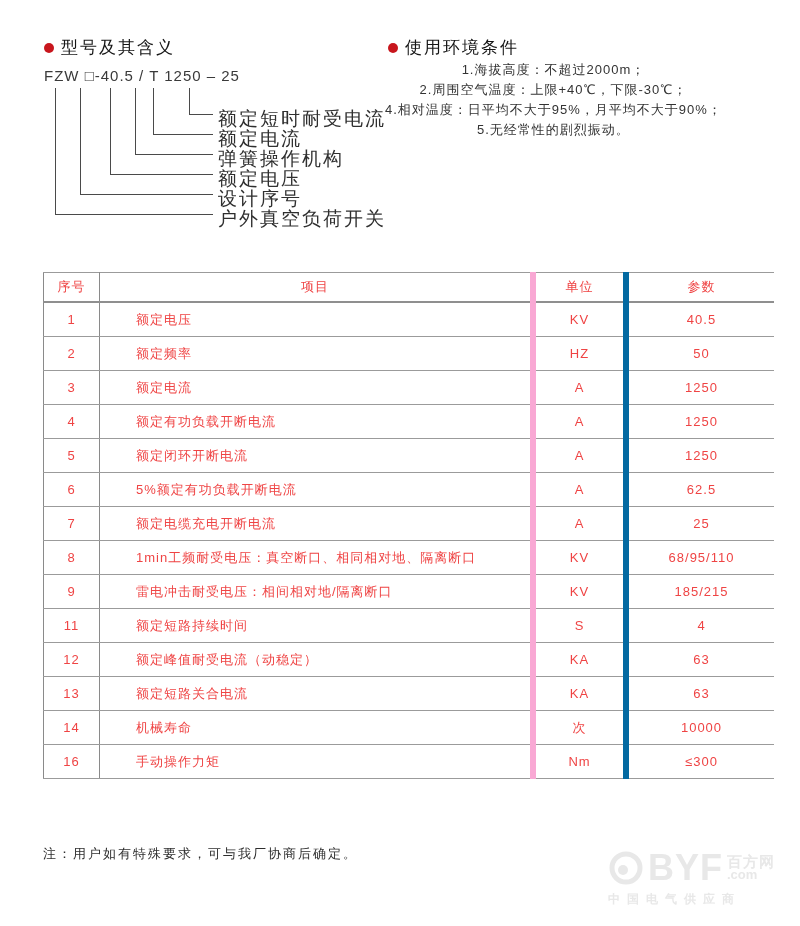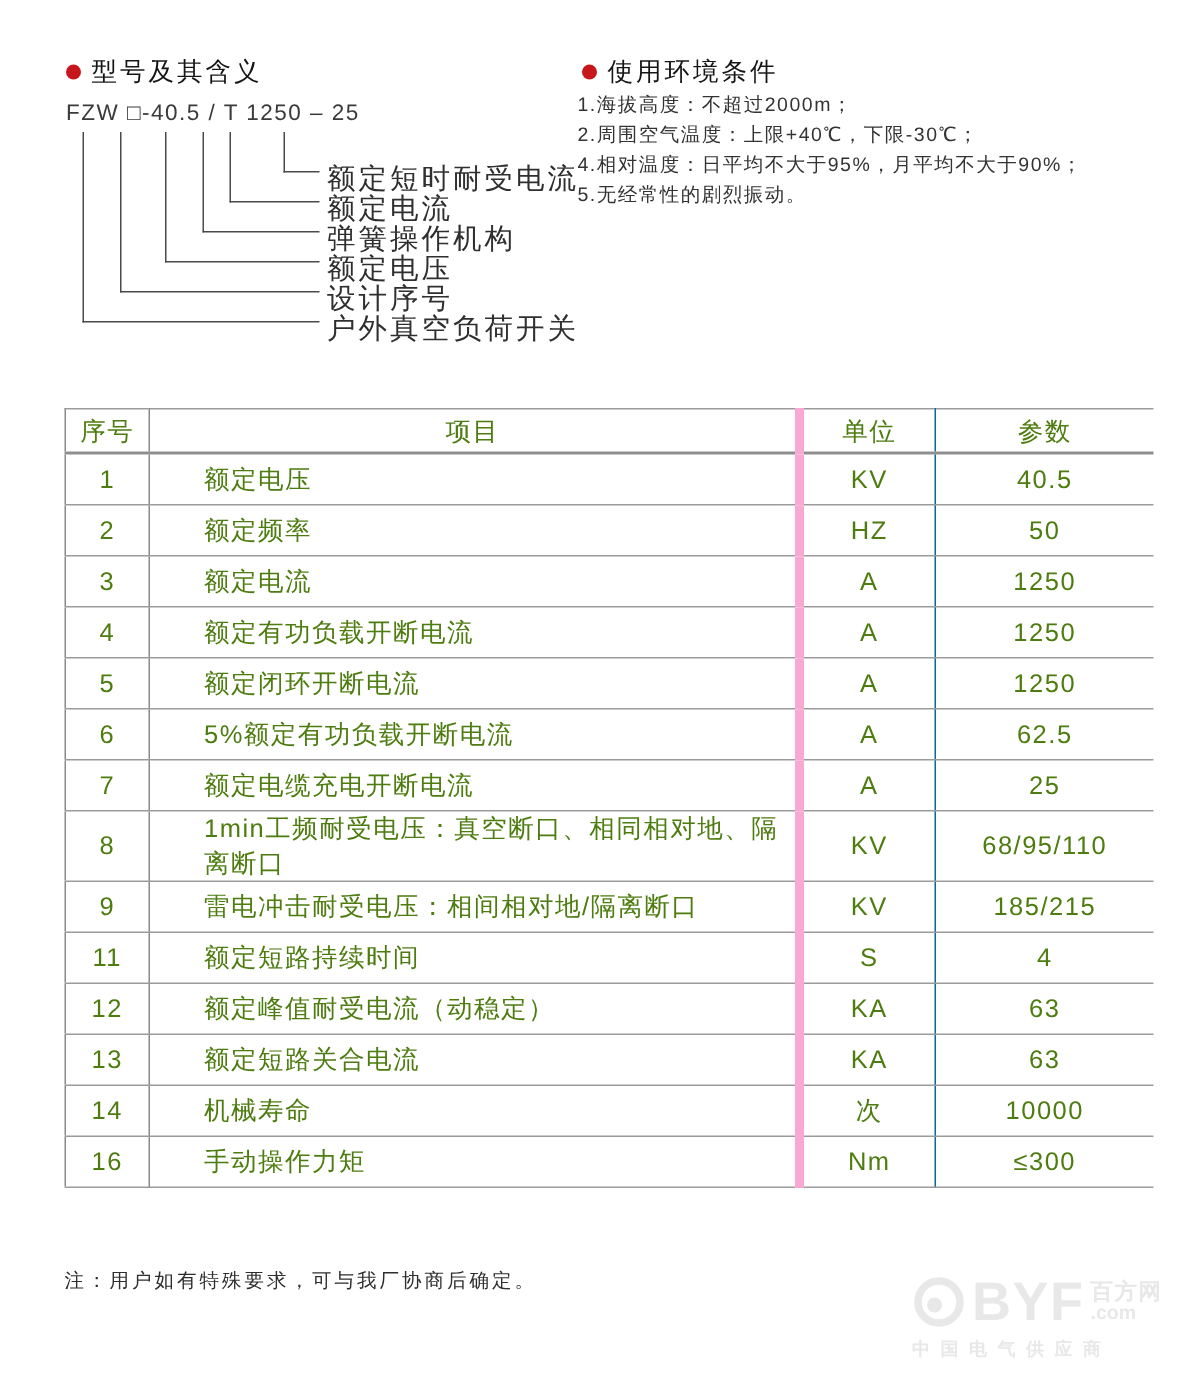--- a/index.html
+++ b/index.html
@@ -22,37 +22,37 @@
     position:absolute;border-left:1px solid #4a4a4a;border-bottom:1px solid #4a4a4a;
   }
   .part-label{
     position:absolute;left:218px;font-size:19px;color:#2f2f2f;letter-spacing:2px;white-space:nowrap;
   }
   
   .env-list{
     position:absolute;left:385px;top:60px;margin:0;padding:0;list-style:none;
     font-size:13px;color:#333333;letter-spacing:1px;
   }
-  .env-list li{line-height:20px;white-space:nowrap;}
+  .env-list li{line-height:20px;white-space:nowrap;text-align:center;}
   
   table.spec{
     position:absolute;left:43px;top:272px;width:717px;
     border-collapse:collapse;table-layout:fixed;
     border-top:1.5px solid #9b9b9b;border-left:1px solid #8a8a8a;
-    font-size:17px;color:#4d7c0f;
+    font-size:13px;color:#ef4444;
   }
   table.spec th,table.spec td{
     border-bottom:1px solid #9b9b9b;font-weight:normal;
     padding:0;letter-spacing:1px;
   }
   table.spec thead th{height:28px;border-bottom:2px solid #8f8f8f;text-align:center;}
   table.spec tbody td{height:33px;}
   .c-num{width:55px;text-align:center;border-right:1px solid #8a8a8a;}
   .c-item{width:430px;text-align:left;padding-left:36px !important;border-right:6px solid #f9a8d4;}
-  .c-unit{width:87px;text-align:center;border-right:1px solid #0369a1;}
+  .c-unit{width:87px;text-align:center;border-right:6px solid #0369a1;}
   .c-param{width:145px;text-align:center;margin-left:30px;}
   table.spec thead th.c-item{text-align:center;padding-left:0 !important;}
   
   .note{
     position:absolute;left:43px;top:845px;font-size:13px;color:#2e2e2e;letter-spacing:2px;
   }
   
   .watermark{
     position:absolute;right:12px;top:850px;width:180px;
     color:#e8e8e8;user-select:none;

